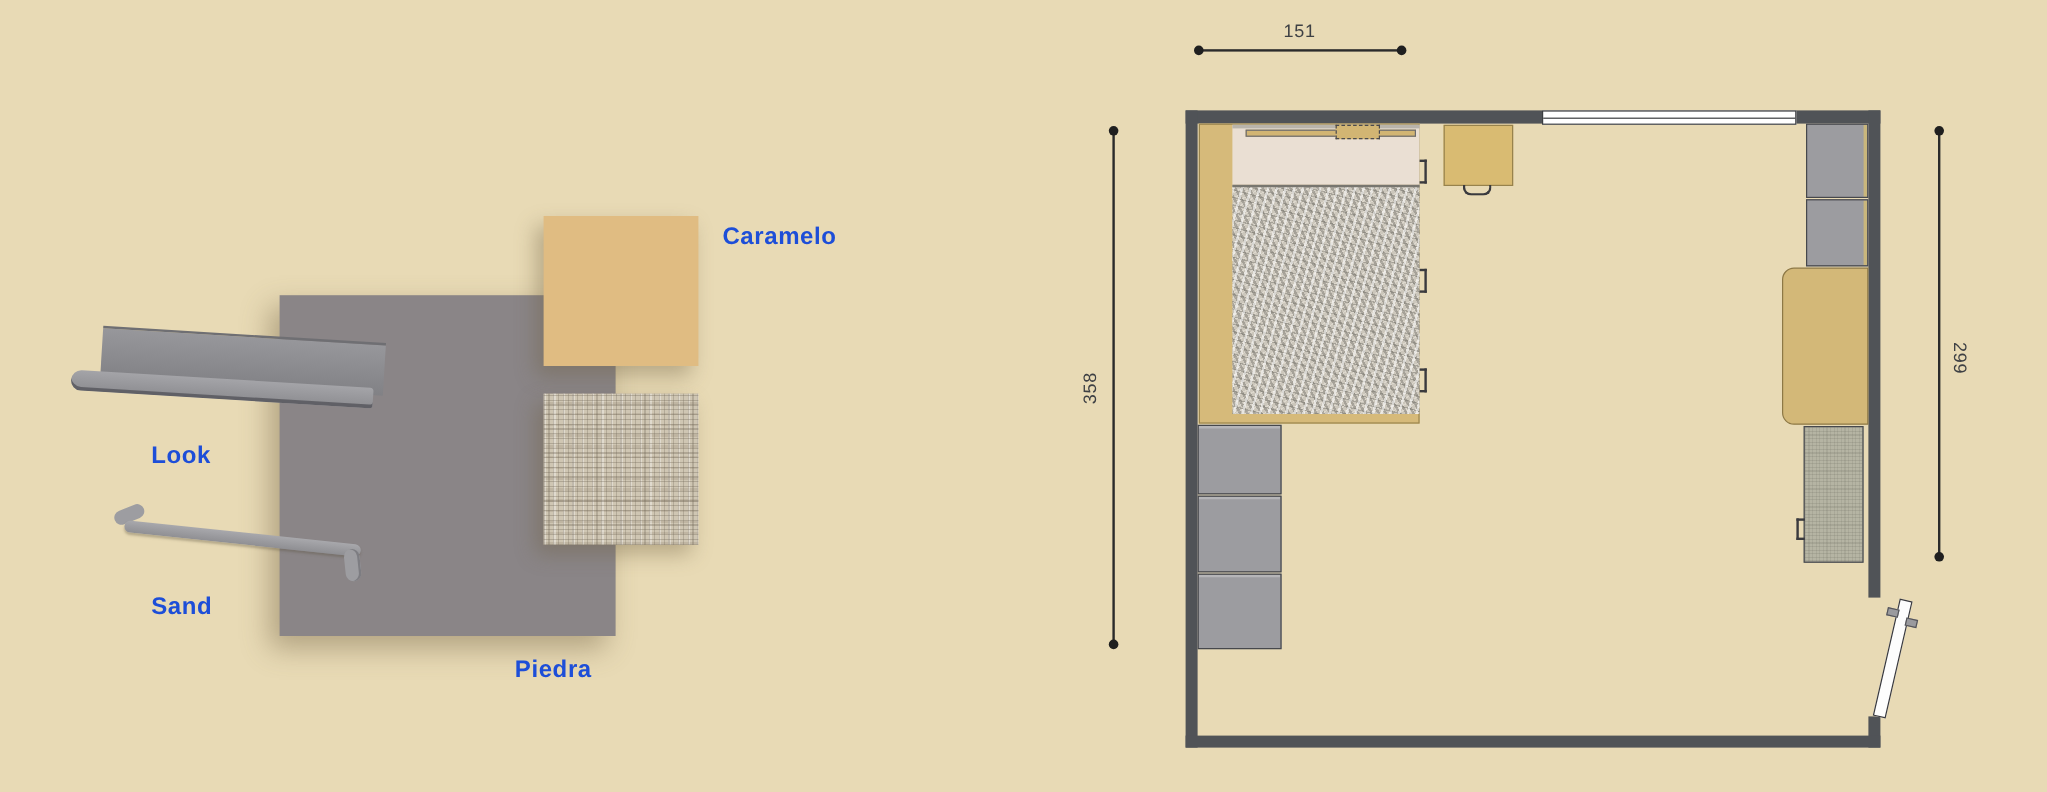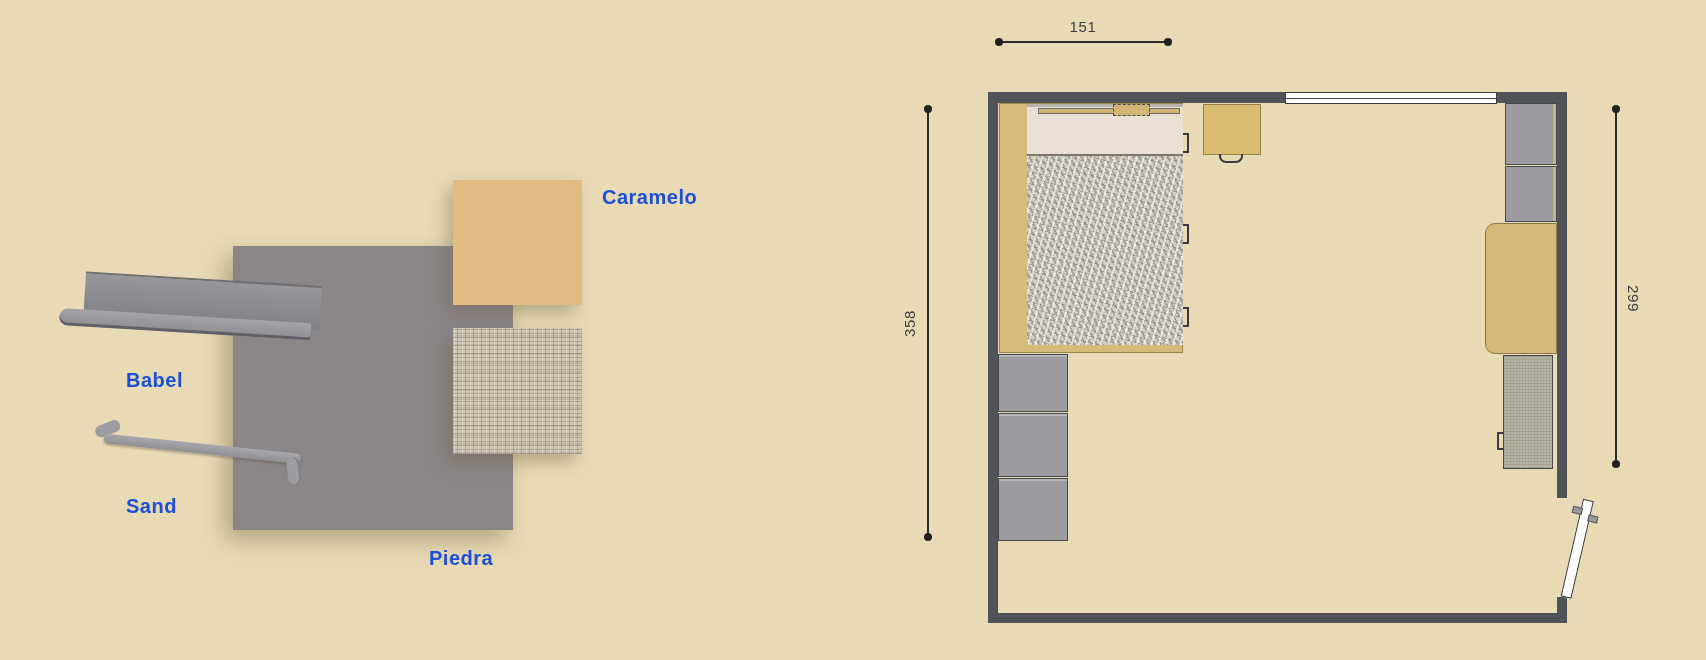--- a/index.html
+++ b/index.html
@@ -121,21 +121,21 @@
 
   <div class="abs most-handle">
     <div class="handle-left"></div>
     <div class="handle-bar"></div>
     <div class="handle-right"></div>
   </div>
 
   <div class="swatch caramelo" style="background-color: rgb(224, 188, 130);"></div>
   <div class="swatch babel"></div>
 
-  <div class="mb-label" style="left:126px; top:365px;">Babel</div>
+  <div class="mb-label" style="left:126px; top:365px;">Look</div>
   <div class="mb-label" style="left:126px; top:491px;">Sand</div>
   <div class="mb-label" style="left:429px; top:543px;">Piedra</div>
   <div class="mb-label" style="left:602px; top:182px;">Caramelo</div>
 
   <div class="wall" style="left:988px; top:92px; width:579px; height:11px;"></div>
   <div class="wall" style="left:988px; top:92px; width:10px; height:531px;"></div>
   <div class="wall" style="left:1557px; top:92px; width:10px; height:406px;"></div>
   <div class="wall" style="left:1557px; top:597px; width:10px; height:26px;"></div>
   <div class="wall" style="left:988px; top:613px; width:579px; height:10px;"></div>
 

